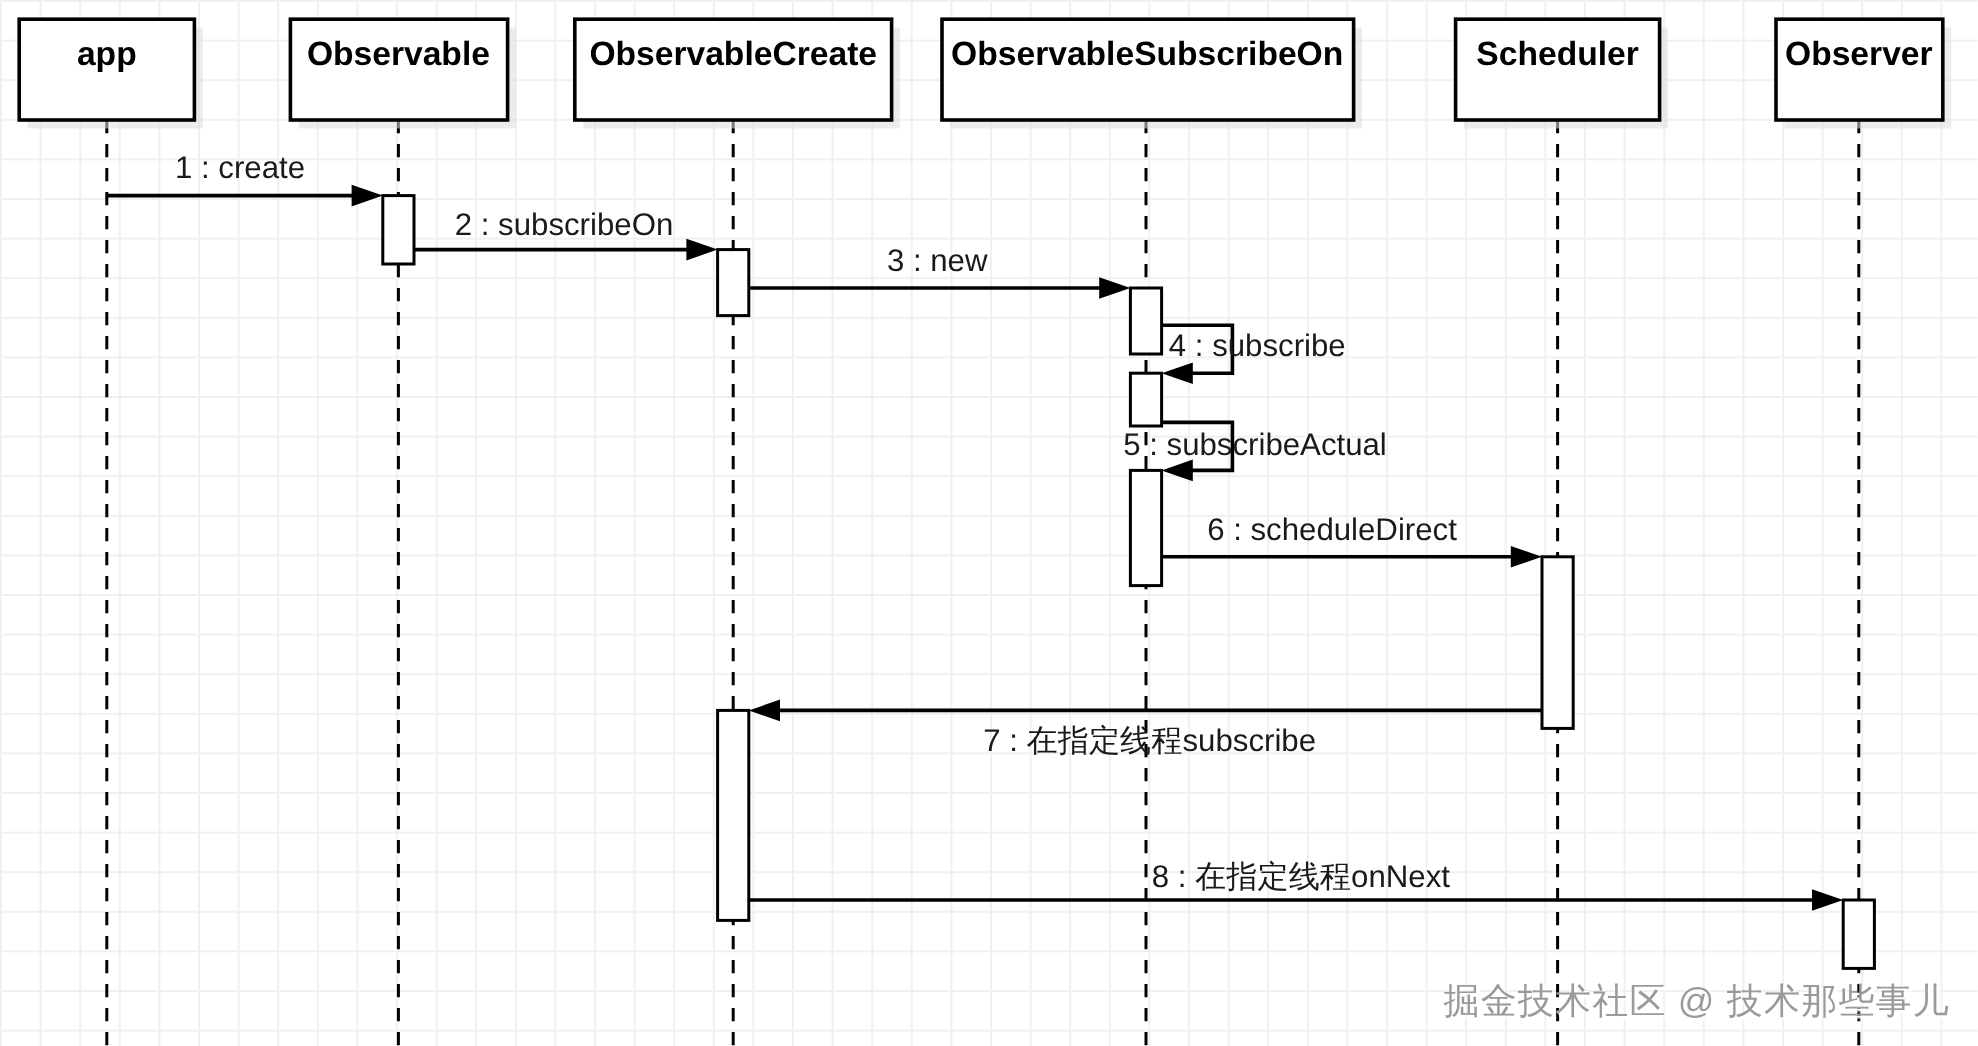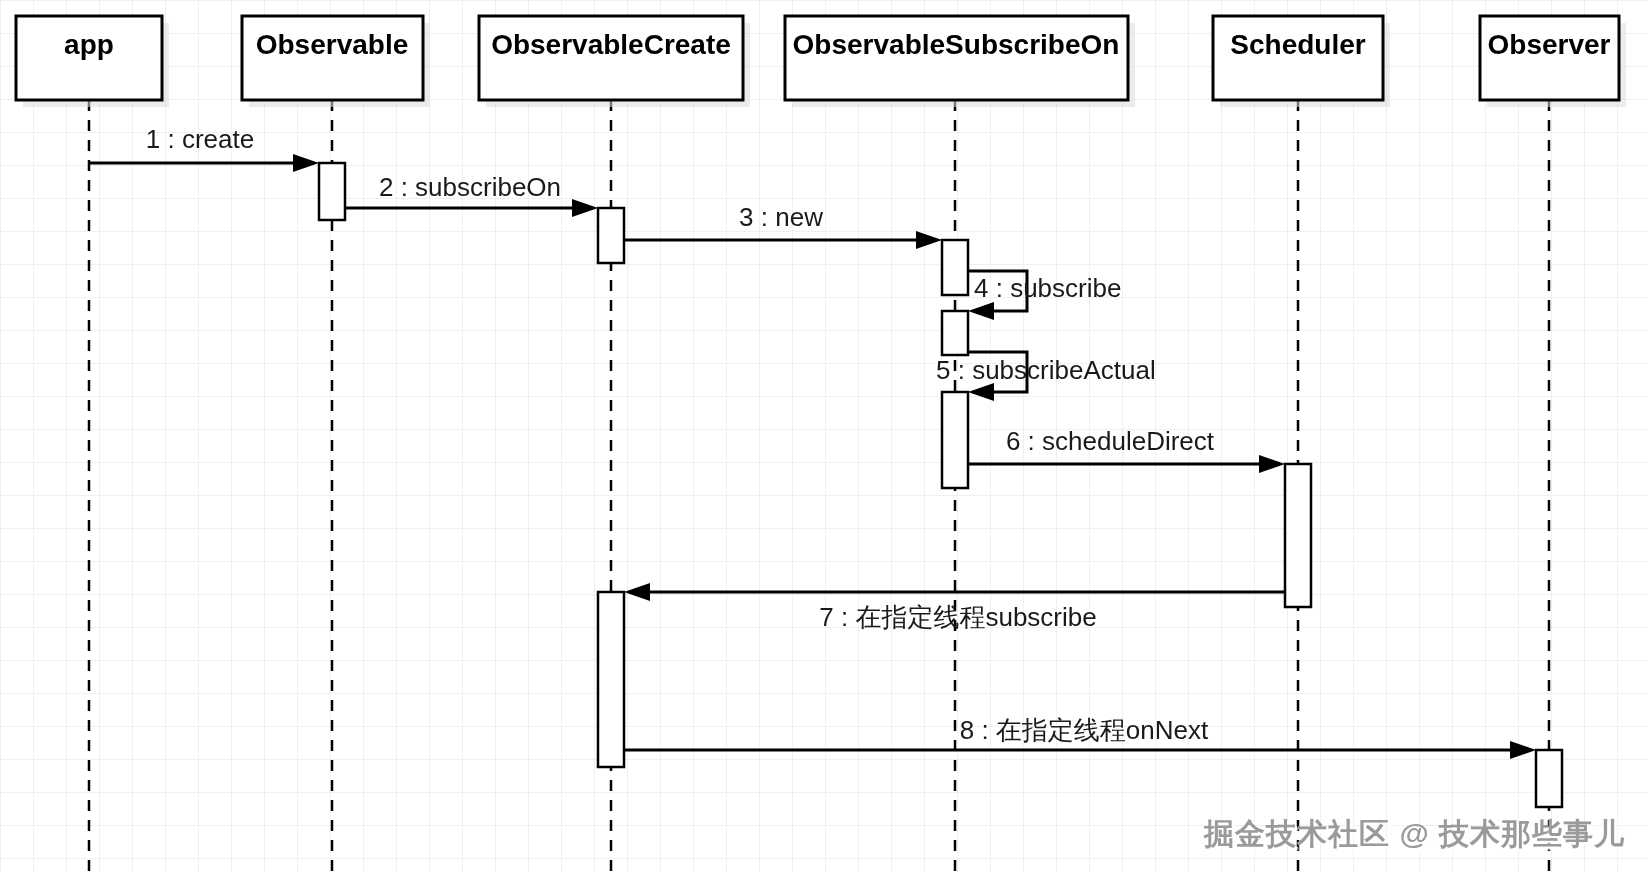--- a/index.html
+++ b/index.html
@@ -61,21 +61,21 @@
   .msg-label {
     font-family: "Liberation Sans", sans-serif;
     font-size: 26px;
     fill: #1a1a1a;
   }
   .watermark {
     position: absolute;
     right: 23px;
     top: 814px;
     font-size: 30px;
-    font-weight: bold;
+    font-weight: normal;
     color: #9a9a9a;
     text-shadow: 2px 2px 0 #ffffff, 3px 3px 2px #ffffff;
     letter-spacing: 1px;
     white-space: nowrap;
   }
 </style>
 </head>
 <body>
 
 <svg width="1648" height="872" viewBox="0 0 1648 872">

